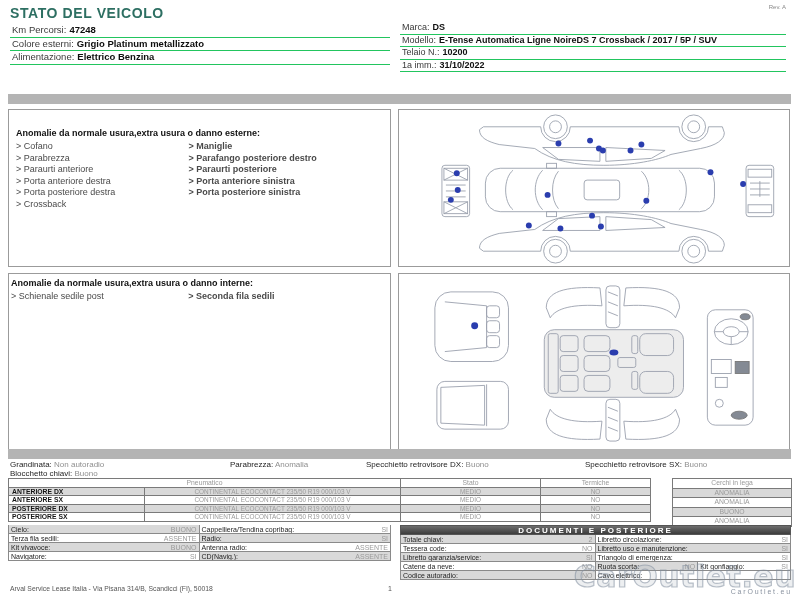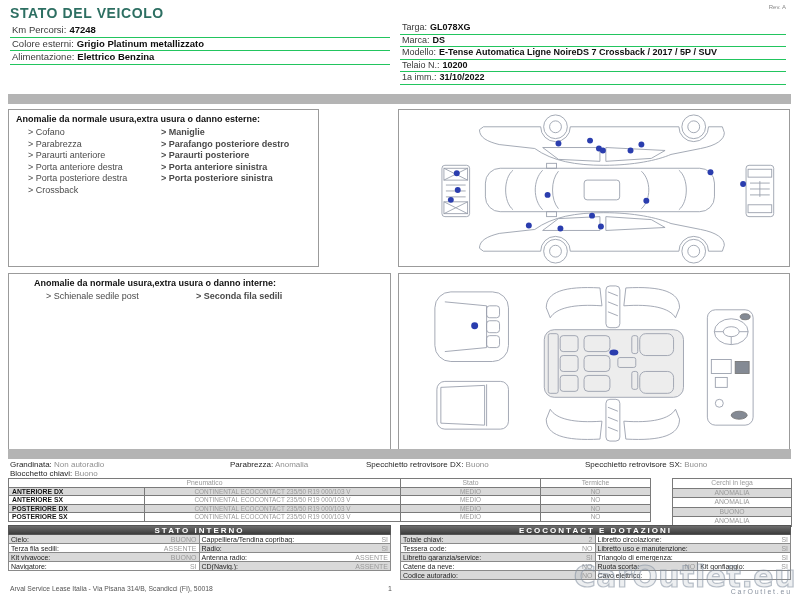--- a/index.html
+++ b/index.html
@@ -17,28 +17,28 @@
   #fields-left  .frow { line-height:12.5px; }
   #fields-right { left:400px; top:22px; width:386px; font-size:9px; }
   #fields-right .frow { line-height:11.5px; }
   .frow .lbl { color:#3a3a3a; }
   .frow .val { font-weight:bold; color:#0f0f0f; margin-left:3px; }
 
   .graybar { position:absolute; left:8px; width:783px; height:10px; background:#b4b4b4; }
   #bar1 { top:94px; } #bar2 { top:449px; }
 
   .panelbox { position:absolute; border:1px solid #9b9b9b; background:#fff; box-sizing:border-box; }
-  #box-ext-list { left:8px;   top:109px; width:311px; height:158px; padding:4px 7px; }
+  #box-ext-list { left:8px;   top:109px; width:383px; height:158px; padding:18px 7px; }
   #box-ext-diag { left:398px; top:109px; width:392px; height:158px; }
-  #box-int-list { left:8px;   top:273px; width:383px; height:181px; padding:4px 25px; }
+  #box-int-list { left:8px;   top:273px; width:383px; height:181px; padding:4px 2px; }
   #box-int-diag { left:398px; top:273px; width:392px; height:181px; }
 
   .anomaly-title { font-size:9px; font-weight:bold; color:#111; margin-bottom:3px; }
   .anomaly-cols  { display:flex; font-size:9px; color:#4a4a4a; line-height:11.5px; }
-  .acol1 { width:47%;margin-left:12px; } .acol2 { width:53%;font-weight:bold; }
+  .acol1 { width:47%; } .acol2 { width:53%;font-weight:bold; }
   .anomaly-item::before { content:"> "; }
 
   .diag { display:block; }
   .diag path, .diag rect, .diag circle, .diag ellipse, .diag line
        { stroke:#9aa0ad; fill:none; stroke-width:.9; }
   .diag .dot  { fill:#2a3dae; stroke:none; }
   .diag .darkfill { fill:#848a94; stroke:#777; }
   .diag .platform { fill:#ededed; }
 
   #summary { left:8px; top:460px; width:784px; height:18px; font-size:8px; }
@@ -94,21 +94,20 @@
 <div class="abs" id="doc-title">STATO DEL VEICOLO</div>
 <div class="abs" id="rev-label">Rev. A</div>
 
 <div class="fields" id="fields-left">
   <div class="frow"><span class="lbl">Km Percorsi:</span><span class="val">47248</span></div>
   <div class="frow"><span class="lbl">Colore esterni:</span><span class="val">Grigio Platinum metallizzato</span></div>
   <div class="frow"><span class="lbl">Alimentazione:</span><span class="val">Elettrico Benzina</span></div>
 </div>
 
 <div class="fields" id="fields-right">
-  <div class="frow"><span class="lbl">Targa:</span><span class="val">GL078XG</span></div>
   <div class="frow"><span class="lbl">Marca:</span><span class="val">DS</span></div>
   <div class="frow"><span class="lbl">Modello:</span><span class="val">E-Tense Automatica Ligne NoireDS 7 Crossback / 2017 / 5P / SUV</span></div>
   <div class="frow"><span class="lbl">Telaio N.:</span><span class="val">10200</span></div>
   <div class="frow"><span class="lbl">1a imm.:</span><span class="val">31/10/2022</span></div>
 </div>
 
 <div class="graybar" id="bar1"></div>
 
 <div class="panelbox" id="box-ext-list">
   <div class="anomaly-title">Anomalie da normale usura,extra usura o danno esterne:</div>
@@ -320,21 +319,20 @@
 
 <div id="tire-cerchi">
   <div class="ccell">Cerchi in lega</div>
   <div class="ccell shade">ANOMALIA</div>
   <div class="ccell">ANOMALIA</div>
   <div class="ccell shade">BUONO</div>
   <div class="ccell">ANOMALIA</div>
 </div>
 
 <div class="panel" id="panel-si">
-  <div class="panel-title">STATO INTERNO</div>
   <div class="prow prow2">
     <div class="pcell sh">
         <span class="lbl">Cielo:</span>
         <span class="val">BUONO</span>
       </div>
     <div class="pcell">
         <span class="lbl">Cappelliera/Tendina copribag:</span>
         <span class="val">SI</span>
       </div>
   </div>
@@ -364,21 +362,21 @@
         <span class="val">SI</span>
       </div>
     <div class="pcell sh">
         <span class="lbl">CD(Navig.):</span>
         <span class="val">ASSENTE</span>
       </div>
   </div>
 </div>
 
 <div class="panel" id="panel-doc">
-  <div class="panel-title">ECOCONTACT E DOTAZIONI</div>
+  <div class="panel-title">DOCUMENTI E POSTERIORE</div>
   <div class="prow prow2">
     <div class="pcell sh">
         <span class="lbl">Totale chiavi:</span>
         <span class="val">2</span>
       </div>
     <div class="pcell">
         <span class="lbl">Libretto circolazione:</span>
         <span class="val">SI</span>
       </div>
   </div>

